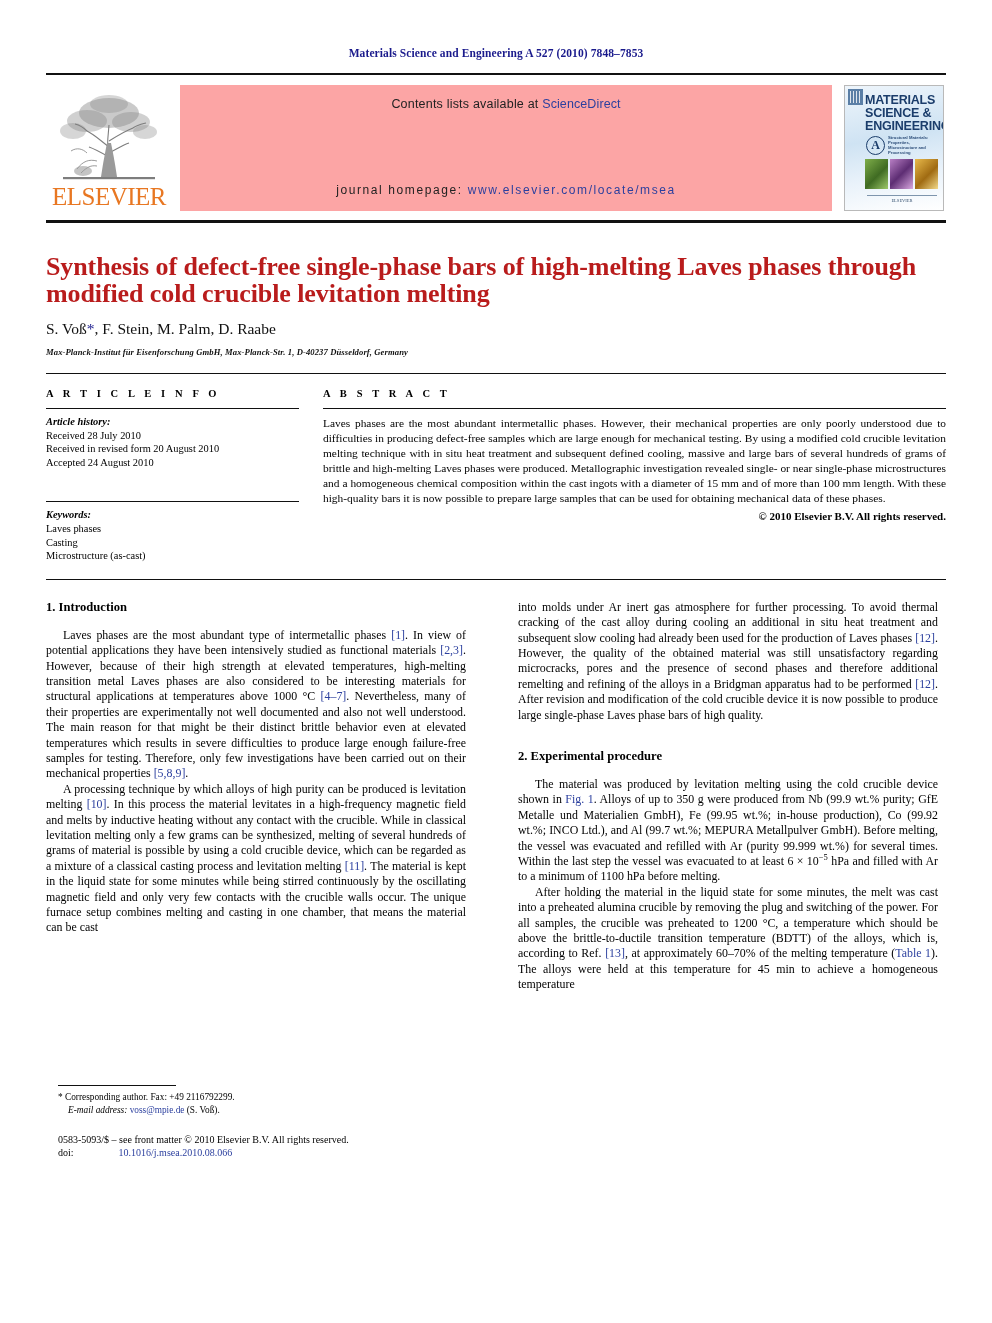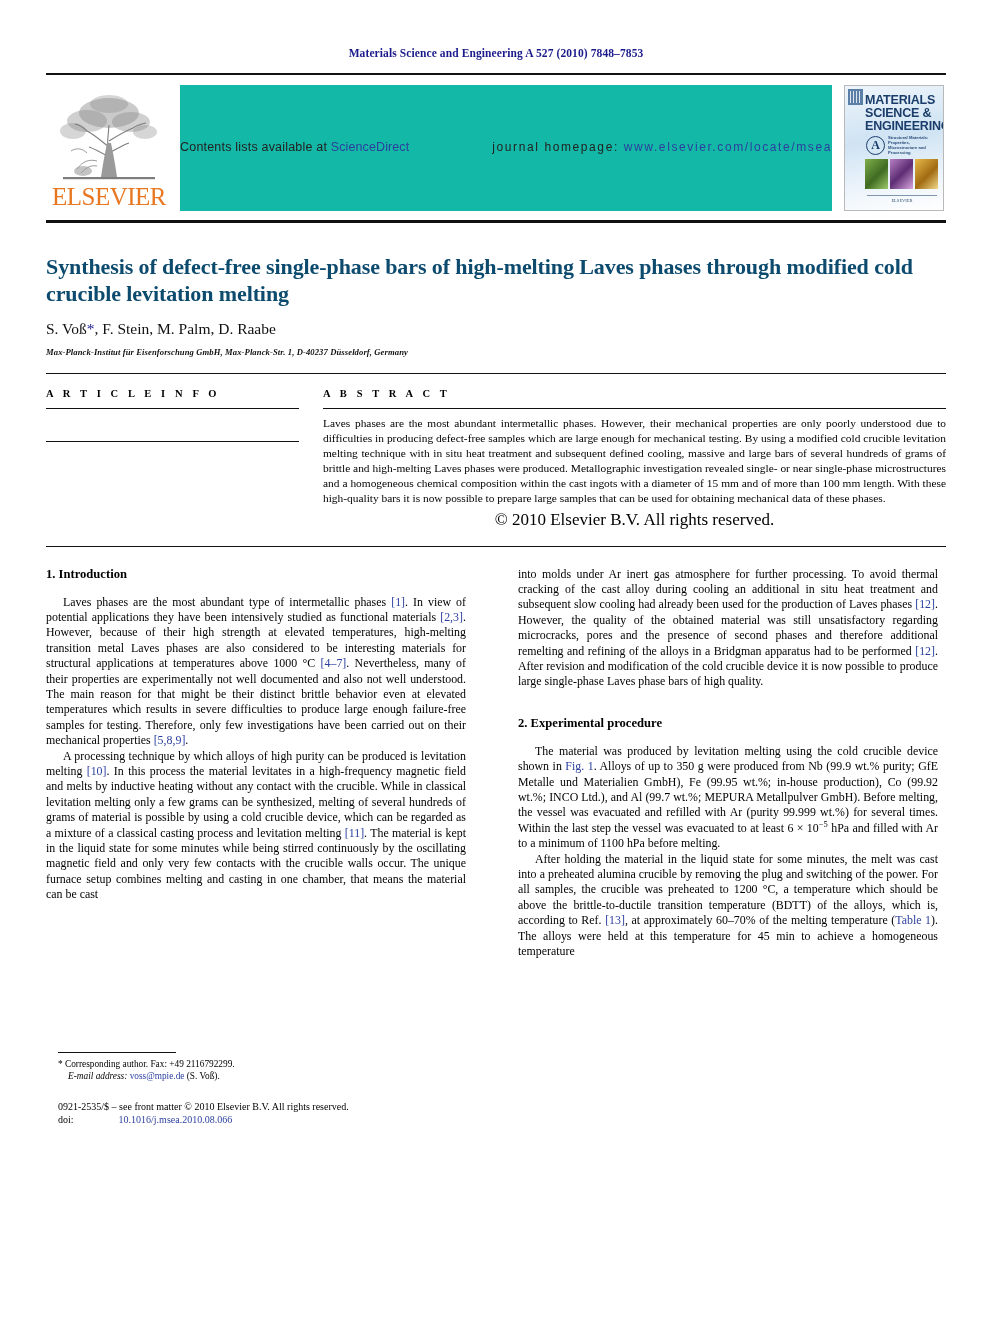--- a/index.html
+++ b/index.html
@@ -59,24 +59,24 @@
     color: #E87722;
     font-size: 25px;
     letter-spacing: -0.5px;
     line-height: 1;
     margin-top: 1px;
     font-weight: 400;
   }
 
   .banner-cell {
     flex: 1 1 auto;
-    background: #14b8a6;
+    background: #fca5a5;
     margin: 0 10px 0 8px;
     display: flex;
-    flex-direction: row;
+    flex-direction: column;
     justify-content: space-between;
     align-items: center;
     padding: 12px 0 14px 0;
     box-sizing: border-box;
   }
   .contents-line {
     font-family: "Liberation Sans", sans-serif;
     font-size: 12.5px;
     color: #222;
     letter-spacing: 0.2px;
@@ -171,23 +171,23 @@
   }
   .header-rule-bottom {
     border-top: 3px solid #111;
     margin: 9px 46px 0 46px;
   }
 
   
   .title-block { margin: 0 46px; padding-top: 30px; }
   .art-title {
     font-family: "Liberation Serif", serif;
-    font-size: 22px;
+    font-size: 26px;
     line-height: 27px;
-    color: #0c4a6e;
+    color: #b91c1c;
     margin: 0 0 13px 0;
     letter-spacing: -0.1px;
   }
   .authors {
     font-family: "Liberation Serif", serif;
     font-size: 15.5px;
     color: #111;
     margin-bottom: 9px;
   }
   .authors .star { color:#1a1a8c; }
@@ -231,23 +231,23 @@
   .kw-block .hr-thin { margin-bottom: 6px; }
 
   .abs-body {
     font-family: "Liberation Serif", serif;
     font-size: 11.4px;
     line-height: 15.1px;
     text-align: justify;
     padding-top: 7px;
   }
   .copyline {
-    text-align: center;
-    font-weight: normal;
-    font-size: 17px;
+    text-align: right;
+    font-weight: bold;
+    font-size: 11px;
     margin-top: 3px;
   }
 
   
   .body-rule {
     border-top: 1px solid #111;
     margin: 16px 46px 0 46px;
   }
   .cols {
     display: flex;
@@ -389,22 +389,34 @@
     </div>
     <div class="affil">Max-Planck-Institut für Eisenforschung GmbH, Max-Planck-Str. 1, D-40237 Düsseldorf, Germany</div>
   </div>
 
   <div class="info-rule"></div>
 
   <div class="infoabs">
     <div class="col-info">
       <div class="sec-label">A R T I C L E   I N F O</div>
       <div class="hr-thin"></div>
+      <div class="info-body">
+        <div class="it">Article history:</div>
+        <div>Received 28 July 2010</div>
+        <div>Received in revised form 20 August 2010</div>
+        <div>Accepted 24 August 2010</div>
+      </div>
       <div class="kw-block">
         <div class="hr-thin"></div>
+        <div class="info-body" style="padding-top:0;">
+          <div class="it">Keywords:</div>
+          <div>Laves phases</div>
+          <div>Casting</div>
+          <div>Microstructure (as-cast)</div>
+        </div>
       </div>
     </div>
 
     <div class="col-abs">
       <div class="sec-label">A B S T R A C T</div>
       <div class="hr-thin"></div>
       <div class="abs-body">Laves phases are the most abundant intermetallic phases. However, their mechanical properties are only poorly understood due to difficulties in producing defect-free samples which are large enough for mechanical testing. By using a modified cold crucible levitation melting technique with in situ heat treatment and subsequent defined cooling, massive and large bars of several hundreds of grams of brittle and high-melting Laves phases were produced. Metallographic investigation revealed single- or near single-phase microstructures and a homogeneous chemical composition within the cast ingots with a diameter of 15 mm and of more than 100 mm length. With these high-quality bars it is now possible to prepare large samples that can be used for obtaining mechanical data of these phases.</div>
       <div class="copyline">© 2010 Elsevier B.V. All rights reserved.</div>
     </div>
   </div>
@@ -427,21 +439,21 @@
       <div class="footnote">
         <div class="fn-rule"></div>
         <div class="fn-text">
           <div>* Corresponding author. Fax: +49 2116792299.</div>
           <div style="padding-left:10px;">
             <span class="it">E-mail address:</span>
             <span class="mail">voss@mpie.de</span><span> (S. Voß).</span>
           </div>
         </div>
         <div class="imprint">
-          <div>0921-2535/$ – see front matter © 2010 Elsevier B.V. All rights reserved.</div>
+          <div>0583-5093/$ – see front matter © 2010 Elsevier B.V. All rights reserved.</div>
           <div><span>doi:</span><span class="doi">10.1016/j.msea.2010.08.066</span></div>
         </div>
       </div>
     </div>
 
     <div class="col right">
       <p class="body cont">
         <span>into molds under Ar inert gas atmosphere for further processing. To avoid thermal cracking of the cast alloy during cooling an additional in situ heat treatment and subsequent slow cooling had already been used for the production of Laves phases </span><span class="ref">[12]</span><span>. However, the quality of the obtained material was still unsatisfactory regarding microcracks, pores and the presence of second phases and therefore additional remelting and refining of the alloys in a Bridgman apparatus had to be performed </span><span class="ref">[12]</span><span>. After revision and modification of the cold crucible device it is now possible to produce large single-phase Laves phase bars of high quality.</span>
       </p>
 

